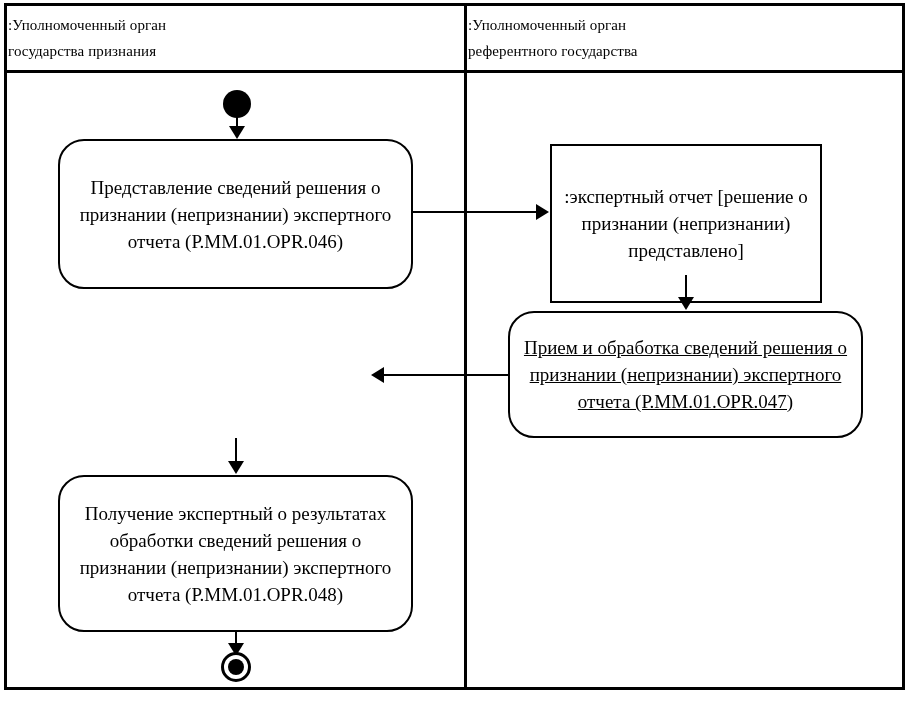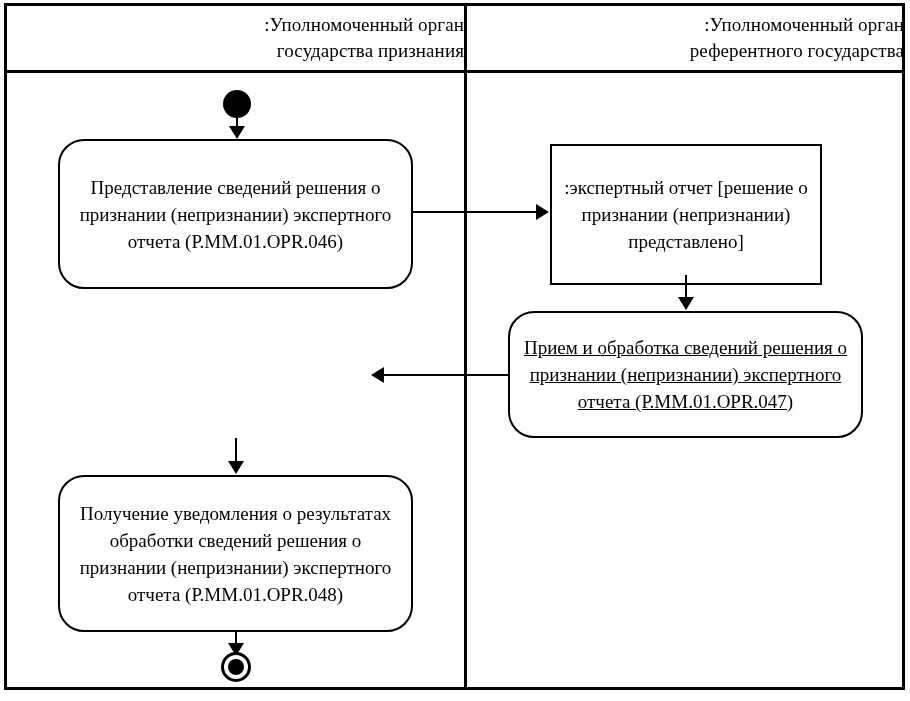--- a/index.html
+++ b/index.html
@@ -40,22 +40,22 @@
   .lane-divider {
     position: absolute;
     left: 464px;
     top: 3px;
     width: 3px;
     height: 687px;
     background: #000000;
   }
   .lane-title {
     position: absolute;
-    text-align: right;
-    font-size: 19px;
+    text-align: left;
+    font-size: 15px;
     line-height: 26px;
     top: 12px;
     letter-spacing: 0.1px;
   }
   .lane-title.left  { left: 8px;   width: 456px; }
   .lane-title.right { left: 468px; width: 436px; }
 
   
   .node {
     position: absolute;
@@ -158,40 +158,40 @@
   <div class="edge-v" style="left: 236px; top: 116px; height: 16px;"></div>
   <div class="arrow arrow-down" style="left: 229px; top: 126px;"></div>
 
   <div class="node action" style="left: 58px; top: 139px; width: 355px; height: 150px;">
     <span class="node-text">Представление сведений решения о признании (непризнании) экспертного отчета (Р.ММ.01.OPR.046)</span>
   </div>
 
   <div class="edge-h" style="left: 413px; top: 211px; width: 125px;"></div>
   <div class="arrow arrow-right" style="left: 536px; top: 204px;"></div>
 
-  <div class="node object" style="left: 550px; top: 144px; width: 272px; height: 141px;">
+  <div class="node object" style="left: 550px; top: 144px; width: 272px; height: 159px;">
     <span class="node-text">:экспертный отчет [решение о признании (непризнании) представлено]</span>
   </div>
 
   <div class="edge-v" style="left: 685px; top: 275px; height: 26px;"></div>
   <div class="arrow arrow-down" style="left: 678px; top: 297px;"></div>
 
   <div class="node action" style="left: 508px; top: 311px; width: 355px; height: 127px; text-decoration: underline;">
     <span class="node-text">Прием и обработка сведений решения о признании (непризнании) экспертного отчета (Р.ММ.01.OPR.047)</span>
   </div>
 
   <div class="edge-h" style="left: 384px; top: 374px; width: 124px;"></div>
   <div class="arrow arrow-left" style="left: 371px; top: 367px;"></div>
 
 
   <div class="edge-v" style="left: 235px; top: 438px; height: 27px;"></div>
   <div class="arrow arrow-down" style="left: 228px; top: 461px;"></div>
 
   <div class="node action" style="left: 58px; top: 475px; width: 355px; height: 157px;">
-    <span class="node-text">Получение уведомления о результатах обработки сведений решения о признании (непризнании) экспертного отчета (Р.ММ.01.OPR.048)</span>
+    <span class="node-text">Получение экспертный о результатах обработки сведений решения о признании (непризнании) экспертного отчета (Р.ММ.01.OPR.048)</span>
   </div>
 
   <div class="edge-v" style="left: 235px; top: 632px; height: 18px;"></div>
   <div class="arrow arrow-down" style="left: 228px; top: 643px;"></div>
 
   <div class="end-node" style="left: 221px; top: 652px;"></div>
 
 </div>
 
 </body></html>

